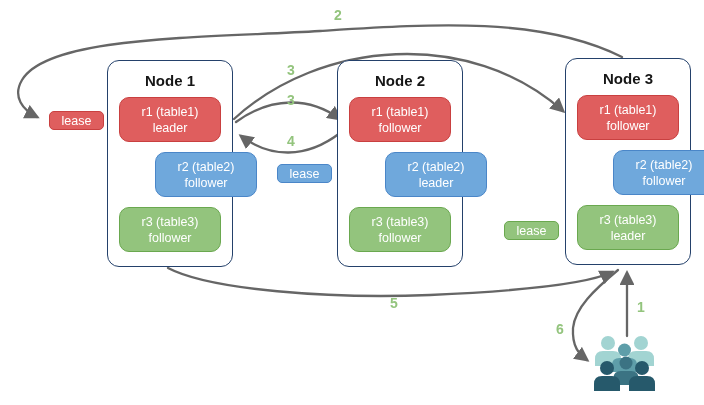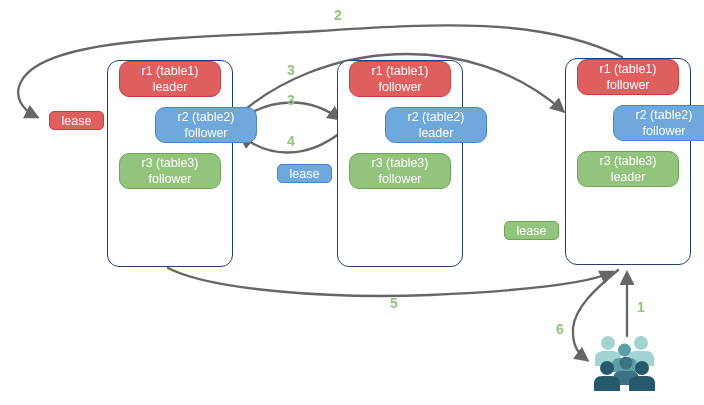--- a/index.html
+++ b/index.html
@@ -12,21 +12,21 @@
   .ah{fill:var(--arrow);}
 
   
   .node{position:absolute;width:126px;height:207px;background:#ffffff;
         border:1.6px solid var(--node_border);border-radius:12px;box-sizing:border-box;}
   .node-1{left:107px;top:60px;}
   .node-2{left:337px;top:60px;}
   .node-3{left:565px;top:58px;}
   .node-title{display:block;text-align:center;margin:11px 0 8px 0;font-size:15px;
               font-weight:bold;color:#161616;}
-  .replica{width:102px;height:36px;margin:0 auto 10px auto;border-radius:10px;
+  .replica{width:102px;height:45px;margin:0 auto 10px auto;border-radius:10px;
            display:flex;flex-direction:column;align-items:center;justify-content:center;
            color:#ffffff;font-size:12.5px;line-height:1.28;box-sizing:border-box;text-align:center;}
   .t1{background:var(--table1_fill);border:1.5px solid var(--table1_border);}
   .t2{background:var(--table2_fill);border:1.5px solid var(--table2_border);margin-left:47px;}
   .t3{background:var(--table3_fill);border:1.5px solid var(--table3_border);align-items:center;}
 
   
   .lease{position:absolute;width:55px;height:19px;border-radius:5px;display:flex;
          align-items:center;justify-content:center;color:#ffffff;font-size:12.5px;box-sizing:border-box;}
   .lease-1{left:49px;top:111px;background:var(--table1_fill);border:1.5px solid var(--table1_border);}
@@ -61,50 +61,53 @@
     <path class="arrow" d="M 622,57 C 540,16 430,24 320,31 C 200,38 48,36 22,80 C 12,97 23,110 37,117" marker-end="url(#ah)"></path>
     <path class="arrow" d="M 234,119 C 320,40 470,28 563,111" marker-end="url(#ah)"></path>
     <path class="arrow" d="M 236,122 C 272,96 310,97 340,119" marker-end="url(#ah)"></path>
     <path class="arrow" d="M 340,133 C 306,159 270,158 241,136" marker-end="url(#ah)"></path>
     <path class="arrow" d="M 168,268 C 210,290 330,299 430,295 C 520,291 588,284 612,272" marker-end="url(#ah)"></path>
     <path class="arrow" d="M 627,336 L 627,273" marker-end="url(#ah)"></path>
     <path class="arrow" d="M 618,270 C 594,290 575,308 573,328 C 572,347 579,354 587,360" marker-end="url(#ah)"></path>
   </svg>
 
   <div class="node node-1">
+    <span class="node-title">Node 1</span>
     <div class="replica t1">
       <span>r1 (table1)</span>
       <span>leader</span>
     </div>
     <div class="replica t2">
       <span>r2 (table2)</span>
       <span>follower</span>
     </div>
     <div class="replica t3">
       <span>r3 (table3)</span>
       <span>follower</span>
     </div>
   </div>
 
   <div class="node node-2">
+    <span class="node-title">Node 2</span>
     <div class="replica t1">
       <span>r1 (table1)</span>
       <span>follower</span>
     </div>
     <div class="replica t2">
       <span>r2 (table2)</span>
       <span>leader</span>
     </div>
     <div class="replica t3">
       <span>r3 (table3)</span>
       <span>follower</span>
     </div>
   </div>
 
   <div class="node node-3">
+    <span class="node-title">Node 3</span>
     <div class="replica t1">
       <span>r1 (table1)</span>
       <span>follower</span>
     </div>
     <div class="replica t2">
       <span>r2 (table2)</span>
       <span>follower</span>
     </div>
     <div class="replica t3">
       <span>r3 (table3)</span>

